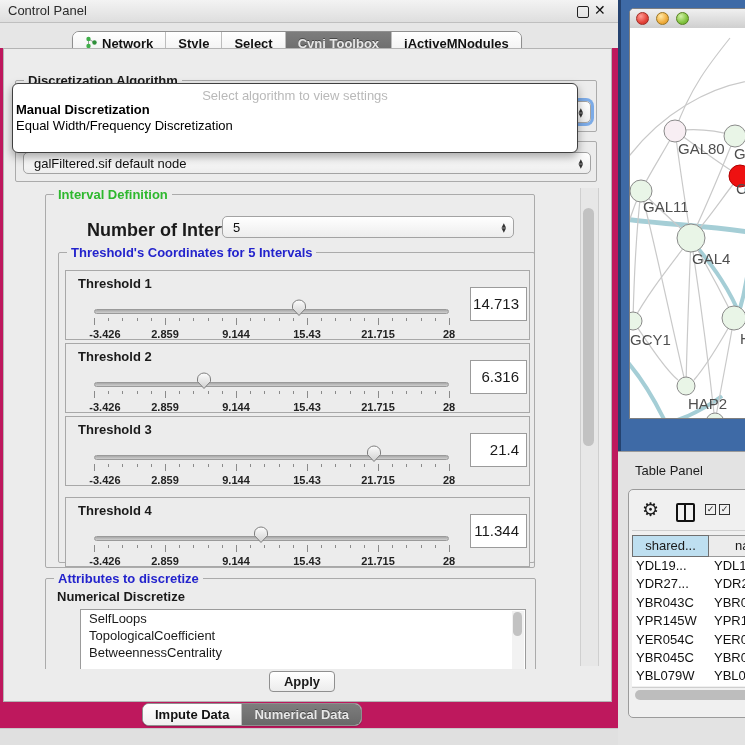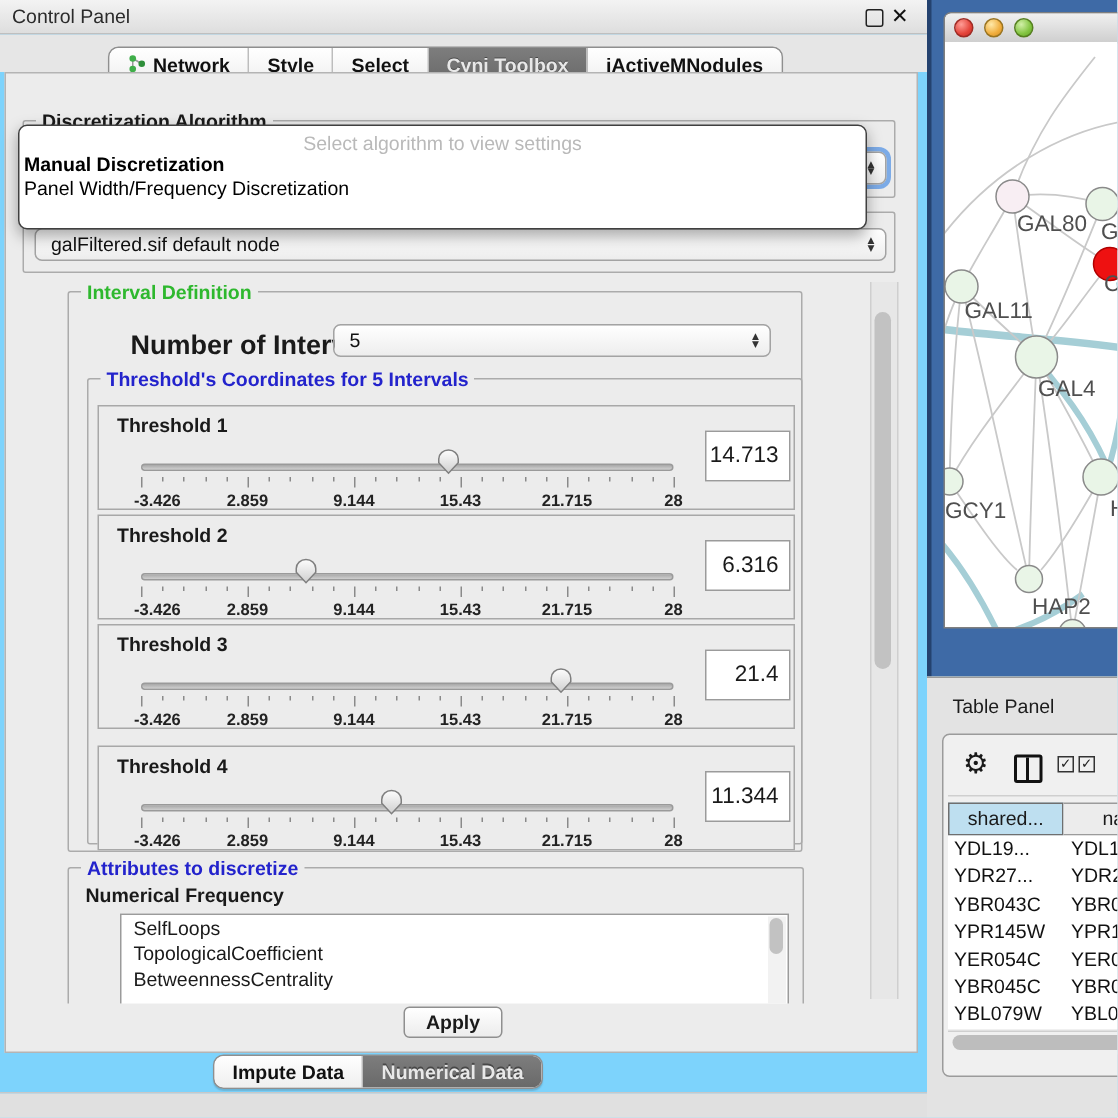--- a/index.html
+++ b/index.html
@@ -1,18 +1,18 @@
 <!DOCTYPE html>
 <html><head>
 <meta charset="utf-8">
 <style>
   html,body{margin:0;padding:0;background:#e2e2e2;}
   #root{position:relative;width:745px;height:745px;overflow:hidden;
         font-family:"Liberation Sans","DejaVu Sans",sans-serif;color:#1a1a1a;
-        background:#7dd3fc;}
+        background:#be185d;}
   
   .titlebar{position:absolute;left:0;top:0;width:618px;height:22px;
     background:linear-gradient(#f3f3f3,#dedede);border-bottom:1px solid #bfbfbf;}
   .titlebar .t{position:absolute;left:8px;top:3px;font-size:13px;color:#2b2b2b;}
   .float-btn{position:absolute;left:577px;top:6px;width:10px;height:10px;border:1.5px solid #222;border-radius:2px;background:transparent;}
   .close-btn{position:absolute;left:594px;top:2px;font-size:14px;font-weight:bold;color:#111;}
   .strip{position:absolute;left:0;top:23px;width:618px;height:25px;background:#e6e6e6;}
   .bottomline{position:absolute;left:0;top:728px;width:618px;height:1px;background:#c8c8c8;}
   .bottomfill{position:absolute;left:0;top:729px;width:618px;height:16px;background:#e0e0e0;}
   
@@ -361,21 +361,21 @@
                     </svg></div>
                 </div>
                 <div class="valuebox">11.344</div>
               </div>
             </div>
         </div>
       </div>
 
       <div class="fieldset" style="left:30px;top:392px;width:491px;height:120px;">
         <span class="legend blue">Attributes to discretize</span>
-        <span style="position:absolute;left:11px;top:10px;font-size:13px;font-weight:bold;">Numerical Frequency</span>
+        <span style="position:absolute;left:11px;top:10px;font-size:13px;font-weight:bold;">Numerical Discretize</span>
         <div class="listbox" style="left:34px;top:30px;width:446px;height:70px;">
           <div id="attr-items">
               <div class="item">SelfLoops</div>
               <div class="item">TopologicalCoefficient</div>
               <div class="item">BetweennessCentrality</div>
             </div>
           <div class="lscroll">
               <div class="lthumb"></div>
             </div>
         </div>
@@ -385,21 +385,21 @@
     <div class="vscroll">
         <div class="thumb"></div>
       </div>
 
     <div class="apply">Apply</div>
   </div>
 
   <div class="popup">
     <div class="hint">Select algorithm to view settings</div>
     <div class="opt b" style="top:18px;">Manual Discretization</div>
-    <div class="opt" style="top:34px;">Panel Width/Frequency Discretization</div>
+    <div class="opt" style="top:34px;">Equal Width/Frequency Discretization</div>
   </div>
 
   <div class="tabgroup" id="bottom-tabs">
       <div class="tab">
         <span>Impute Data</span>
       </div>
       <div class="tab sel">
         <span>Numerical Data</span>
       </div>
     </div>

